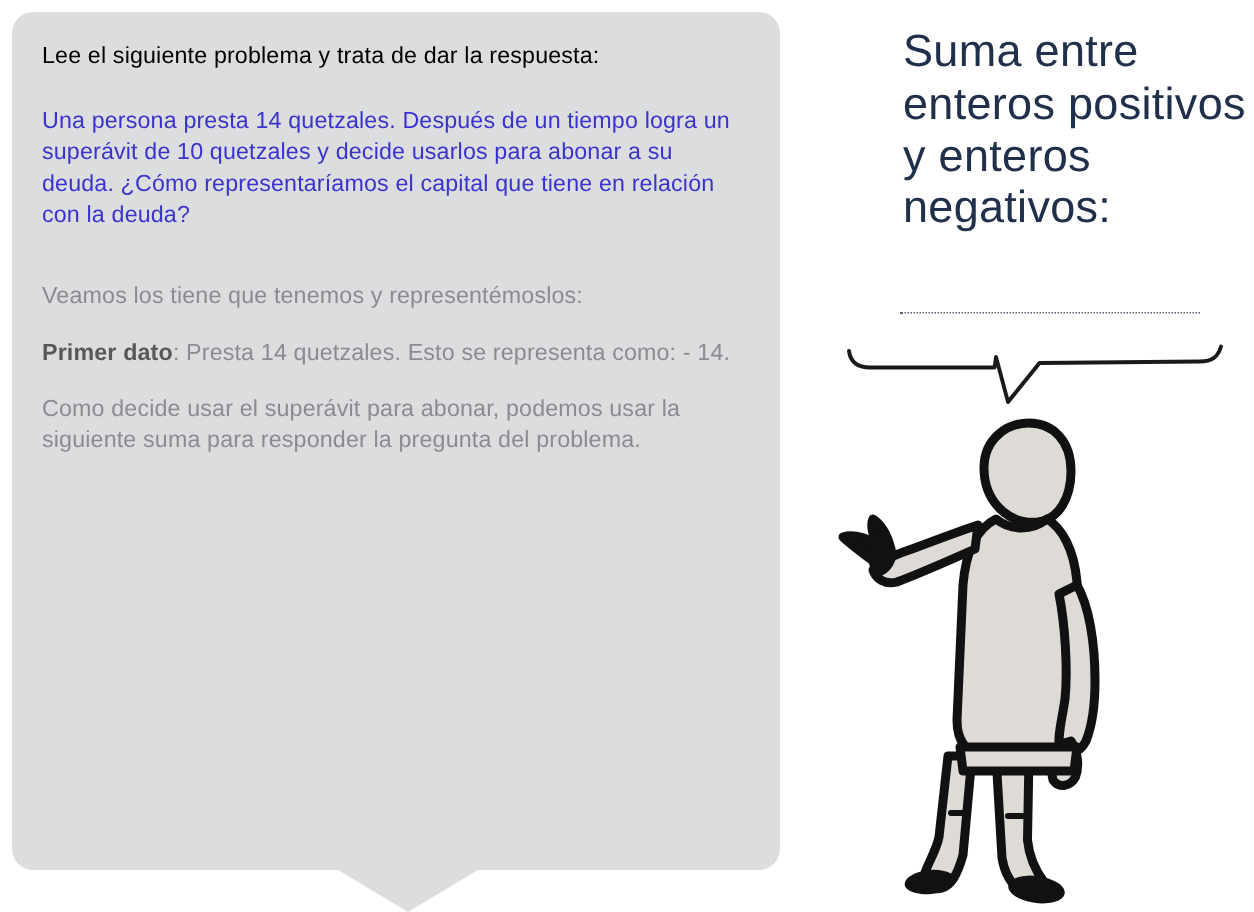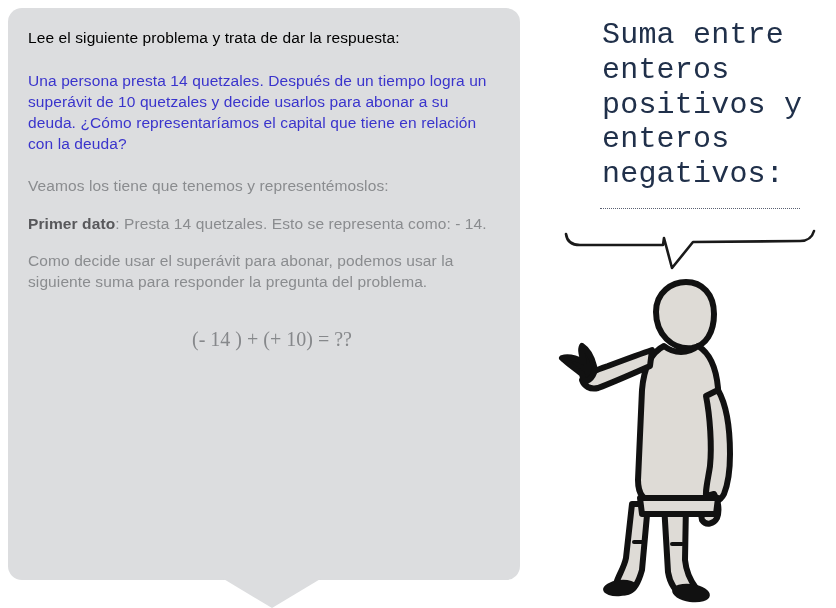--- a/index.html
+++ b/index.html
@@ -44,21 +44,21 @@
     color: #8a8c8f;
     letter-spacing: 0.1px;
   }
   .para.lead {
     color: #000000;
     font-size: 15.5px;
     margin-bottom: 22px;
   }
   .para.blue {
     color: #3a34cc;
-    margin-bottom: 21px;
+    margin-bottom: 33px;
   }
   .para .strong {
     font-weight: bold;
     color: #58585b;
   }
   #equation-line {
     font-family: "Liberation Serif", serif;
     font-size: 20px;
     color: #86888b;
     text-align: center;
@@ -69,21 +69,20 @@
     margin-top: 36px;
   }
 
   
   #right-col {
     position: absolute;
     left: 530px;
     top: 0;
     width: 306px;
     height: 608px;
-    font-family: Liberation Mono, monospace;
   }
   #lesson-title {
     position: absolute;
     left: 72px;
     top: 18px;
     width: 240px;
     font-size: 30px;
     line-height: 1.16;
     font-weight: normal;
     color: #20304a;
@@ -123,21 +122,20 @@
 
   <p class="para blue">Una persona presta 14 quetzales.  Después de un tiempo logra un superávit de 10 quetzales y decide usarlos para abonar a su deuda.  ¿Cómo representaríamos el capital que tiene en relación con la deuda?</p>
 
   <p class="para">Veamos los tiene que tenemos y representémoslos:</p>
 
   <p class="para"><span class="strong">Primer dato</span><span>: Presta 14 quetzales. Esto se representa como: - 14.</span></p>
 
 
   <p class="para">Como decide usar el superávit para abonar, podemos usar la siguiente suma para responder la pregunta del problema.</p>
 
-  <p id="equation-line">(- 14 )  + (+ 10) = ??</p>
 
 
 </div>
 
 <div id="problem-panel-tail"></div>
 
 <div id="right-col">
 
   <h1 id="lesson-title">Suma entre enteros positivos y enteros negativos:</h1>
 

